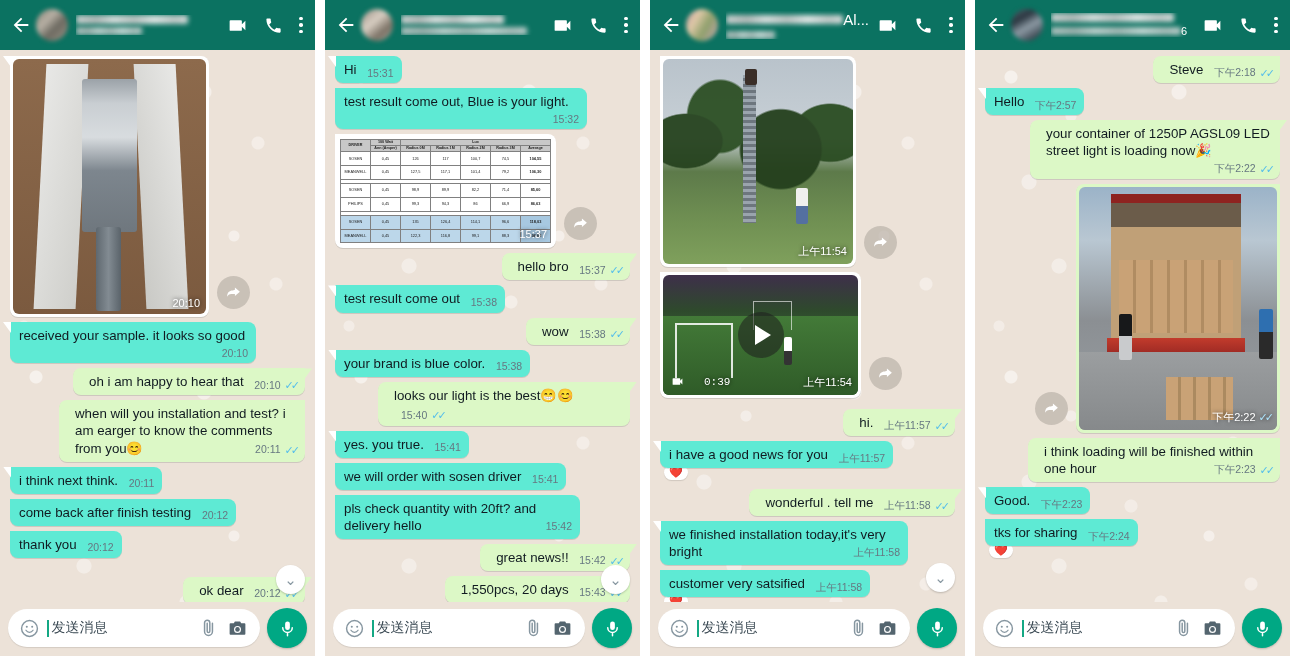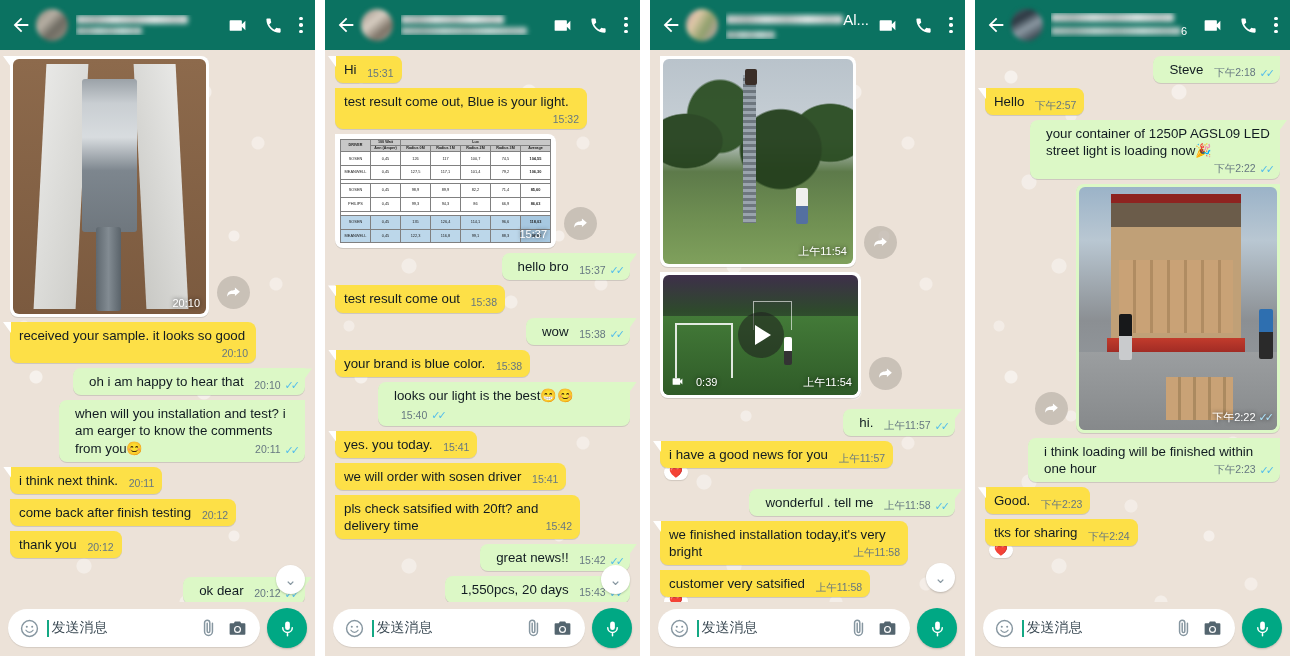--- a/index.html
+++ b/index.html
@@ -58,21 +58,21 @@
   .chat-inner{ position:relative; z-index:2; display:flex; flex-direction:column; }
 
   .row { display:flex; margin-bottom:5px; align-items:flex-end; }
   .row.out { justify-content:flex-end; }
   .row.in  { justify-content:flex-start; }
 
   .bub { position:relative; max-width:252px; border-radius:8px;
          padding:5px 8px 5px 9px; font-size:13.3px; line-height:1.28;
          color:#111b21; box-shadow:0 1px 0.5px rgba(11,20,26,.13);
          display:inline-block; }
-  .bub.in  { background:#fde047; border-top-left-radius:0; }
+  .bub.in  { background:#5eead4; border-top-left-radius:0; }
   .bub.out { background:#dcf8c6; border-top-right-radius:0;padding-left:16px; }
   .bub .txt{ display:inline; }
   .meta { display:inline-flex; align-items:center; gap:3px; font-size:10.5px;
           color:#667781; margin-left:7px; vertical-align:bottom;
           position:relative; top:2px; white-space:nowrap; }
   .meta .ticks{ color:#53bdeb; font-size:11px; letter-spacing:-3px; margin-left:1px; }
   .bub.wrap .meta{ float:right; margin-top:1px; }
   .tail-in::before{ content:""; position:absolute; top:0; left:-7px; width:8px; height:11px;
      background:#ffffff; clip-path:polygon(100% 0, 100% 100%, 0 0); }
   .tail-out::before{ content:""; position:absolute; top:0; right:-7px; width:8px; height:11px;
@@ -133,21 +133,21 @@
   .ph-video .goal2{ position:absolute; left:46%; top:22%; width:20%; height:24%;
      border:1.5px solid rgba(255,255,255,.6); border-bottom:none; }
   .ph-video .plyr{ position:absolute; left:62%; top:52%; width:8px; height:28px;
      background:linear-gradient(180deg,#fff 0 50%,#333 50% 100%); border-radius:2px; }
   .play { position:absolute; left:50%; top:50%; transform:translate(-50%,-50%);
      width:46px; height:46px; border-radius:50%; background:rgba(30,30,30,.55);
      display:flex; align-items:center; justify-content:center; }
   .play b{ width:0; height:0; border-left:16px solid #fff;
      border-top:10px solid transparent; border-bottom:10px solid transparent; margin-left:4px; }
   .vidinfo{ position:absolute; left:8px; bottom:7px; color:#fff; font-size:11px;
-     display:flex; align-items:center; gap:12px; text-shadow:0 0 4px rgba(0,0,0,.8); }
+     display:flex; align-items:center; gap:20px; text-shadow:0 0 4px rgba(0,0,0,.8);font-family:Liberation Mono, monospace; }
 
   .ph-truck{ width:198px; height:243px;
      background:linear-gradient(180deg,#9bb3c8 0%,#b9c7d2 22%,#8b8f93 55%,#9aa0a4 100%); }
   .ph-truck .cont{ position:absolute; left:16%; top:3%; width:66%; height:62%;
      background:linear-gradient(180deg,#8e2320 0 6%, #6b5c4a 6% 22%, #c0a077 22% 100%); }
   .ph-truck .boxes{ position:absolute; left:20%; top:30%; width:58%; height:30%;
      background:repeating-linear-gradient(90deg,#c9a276 0 14px,#b08c62 14px 17px); }
   .ph-truck .bed{ position:absolute; left:14%; top:62%; width:70%; height:9%;
      background:linear-gradient(180deg,#c23b2c,#8e2320); }
   .ph-truck .ground{ position:absolute; left:0; bottom:0; width:100%; height:32%;
@@ -539,39 +539,39 @@
         <span class="txt">looks our light is the best😁😊</span>
         <span class="meta">
                 <span>15:40</span>
                 <span class="ticks">✓✓</span>
               </span>
       </div>
           </div>
 
       <div class="row in">
             <div class="bub in tail-in">
-        <span class="txt">yes. you today.</span>
+        <span class="txt">yes. you true.</span>
         <span class="meta">
                 <span>15:41</span>
               </span>
       </div>
           </div>
 
       <div class="row in">
             <div class="bub in">
         <span class="txt">we will order with sosen driver</span>
         <span class="meta">
                 <span>15:41</span>
               </span>
       </div>
           </div>
 
       <div class="row in">
             <div class="bub in wrap" style="max-width:245px">
-        <span class="txt">pls check satsified with 20ft? and delivery time</span>
+        <span class="txt">pls check quantity with 20ft? and delivery hello</span>
         <span class="meta">
                 <span>15:42</span>
               </span>
       </div>
           </div>
 
       <div class="row out">
             <div class="bub out tail-out">
         <span class="txt">great news!!</span>
         <span class="meta">

